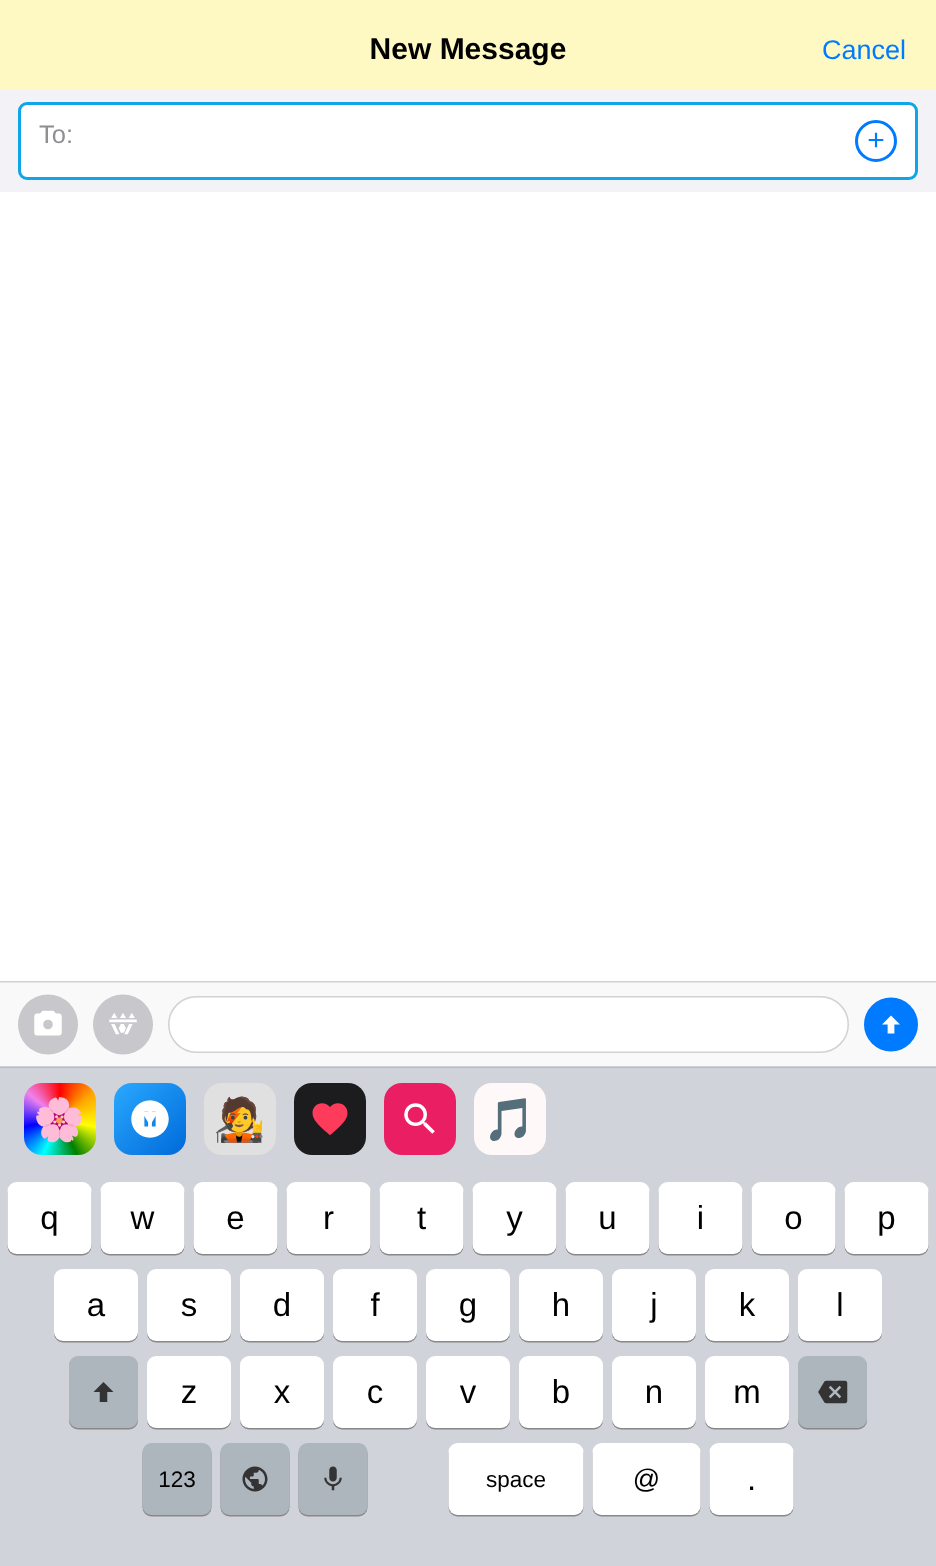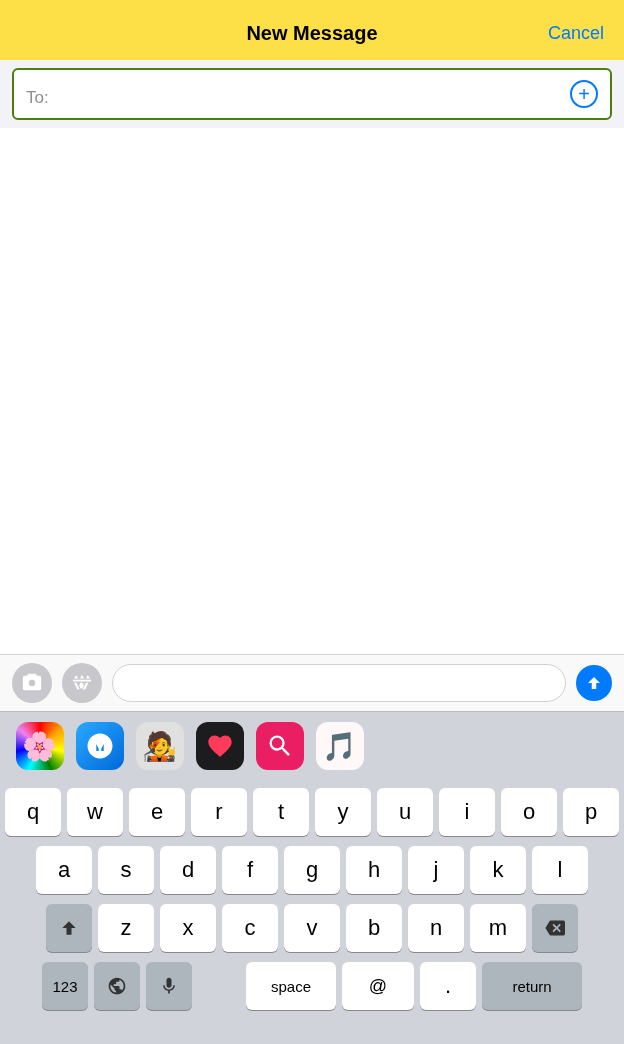--- a/index.html
+++ b/index.html
@@ -9,21 +9,21 @@
       height: 1044px;
       background: #f2f2f7;
       font-family: -apple-system, 'SF Pro Text', 'Helvetica Neue', sans-serif;
       overflow: hidden;
       display: flex;
       flex-direction: column;
     }
 
     
     .header {
-      background: #fde047;
+      background: #fef9c3;
       display: flex;
       align-items: center;
       justify-content: center;
       padding: 16px 8px 10px;
       position: relative;
       min-height: 60px;
     }
     .header-title {
       font-size: 20px;
       font-weight: 700;
@@ -35,26 +35,26 @@
       font-size: 18px;
       color: #007aff;
       font-weight: 400;
       cursor: pointer;
       text-align: center;
     }
 
     
     .to-field-wrapper {
       background: #fff;
-      border: 2px solid #4d7c0f;
+      border: 2px solid #0ea5e9;
       border-radius: 6px;
       margin: 8px 12px;
       padding: 10px 12px;
       display: flex;
-      align-items: flex-end;
+      align-items: flex-start;
       min-height: 46px;
       gap: 47px;
     }
     .to-label {
       color: #8e8e93;
       font-size: 17px;
       margin-right: 6px;
     }
     .to-input {
       flex: 1;
@@ -362,17 +362,16 @@
         </svg>
     </div>
     <div class="key special mic">
       <svg viewBox="0 0 24 24" width="20" height="20" fill="#333">
           <path d="M12 14c1.66 0 2.99-1.34 2.99-3L15 5c0-1.66-1.34-3-3-3S9 3.34 9 5v6c0 1.66 1.34 3 3 3zm5.3-3c0 3-2.54 5.1-5.3 5.1S6.7 14 6.7 11H5c0 3.41 2.72 6.23 6 6.72V21h2v-3.28c3.28-.48 6-3.3 6-6.72h-1.7z"></path>
         </svg>
     </div>
     <div class="key wide" style="font-size:15px;margin-left:48px;">space</div>
     <div class="key medium" style="font-size:18px;">@</div>
     <div class="key" style="font-size:22px;">.</div>
-    <div class="key special return-key" style="font-size:15px;">return</div>
   </div>
 </div>
 
 <div class="bottom-bar"></div>
 
 </body></html>

